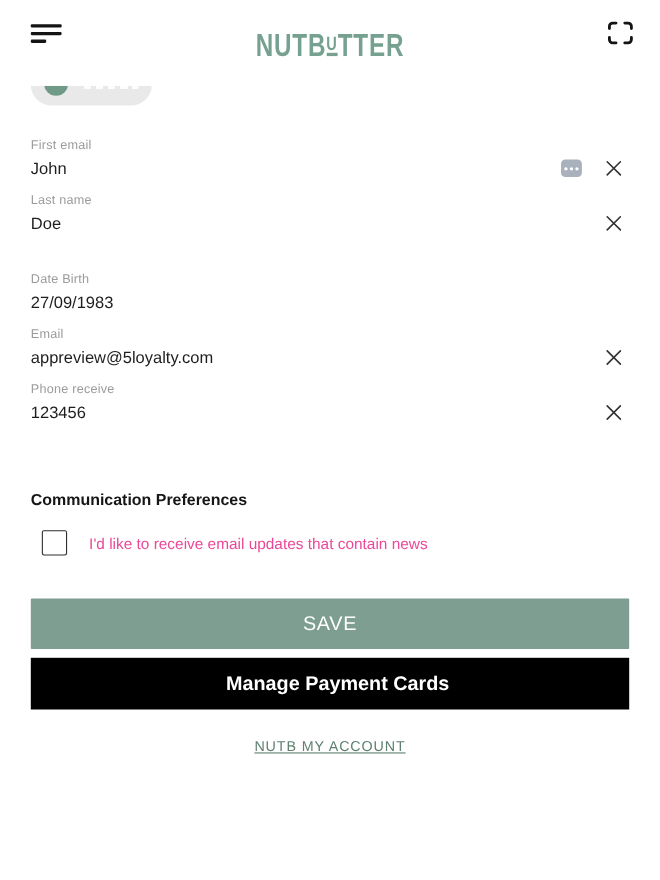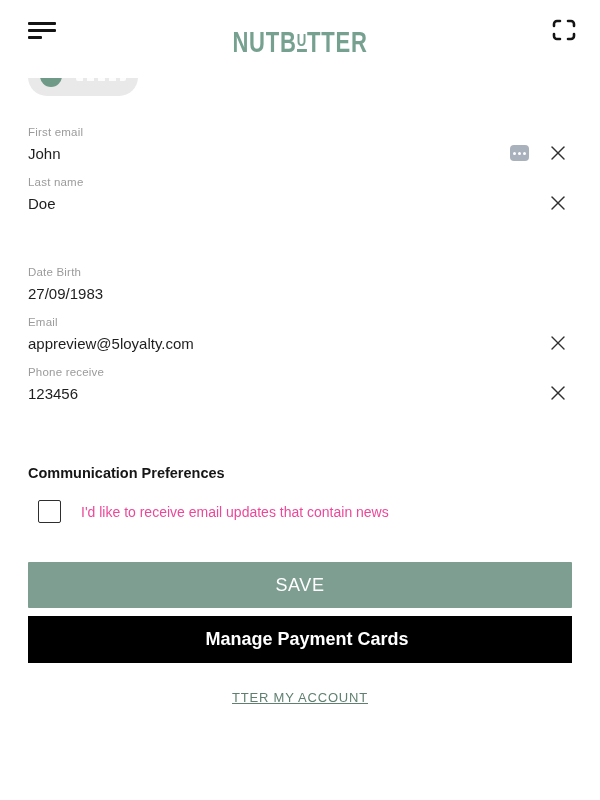--- a/index.html
+++ b/index.html
@@ -79,21 +79,21 @@
     margin-left: 14px;
     width: 50px; height: 10px;
     background: repeating-linear-gradient(90deg, #ffffff 0 7px, transparent 7px 11px);
     opacity: 0.9;
     border-radius: 2px;
   }
 
   
   .field { margin-top: 13px; }
   .field.first { margin-top: 30px; }
-  .field.extra-gap { margin-top: 53px; }
+  .field.extra-gap { margin-top: 35px; }
   .field-label {
     font-size: 11.5px;
     color: #9b9b9b;
     margin-bottom: 5px;
     letter-spacing: 0.2px;
   }
   .field-row {
     display: flex;
     align-items: center;
     min-height: 20px;
@@ -289,16 +289,16 @@
   <div class="checkbox-row">
     <div class="checkbox" role="checkbox" aria-checked="false"></div>
     <div class="checkbox-label">I'd like to receive email updates that contain news</div>
   </div>
 
   <button class="btn btn-save">SAVE</button>
 
   <button class="btn btn-cards">Manage Payment Cards</button>
 
   <div class="close-account-wrap">
-    <a class="close-account">TTER MY ACCOUNT</a>
+    <a class="close-account">NUTB MY ACCOUNT</a>
   </div>
 
 </div>
 
 </body></html>

